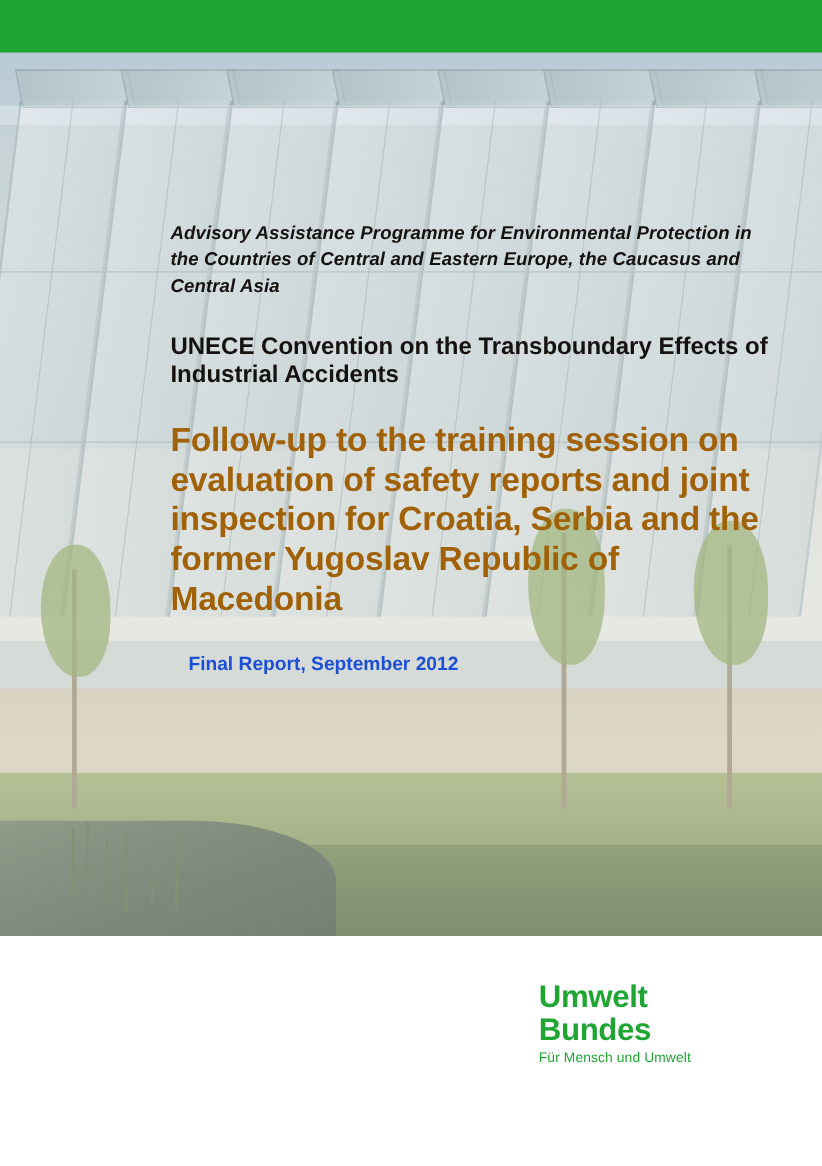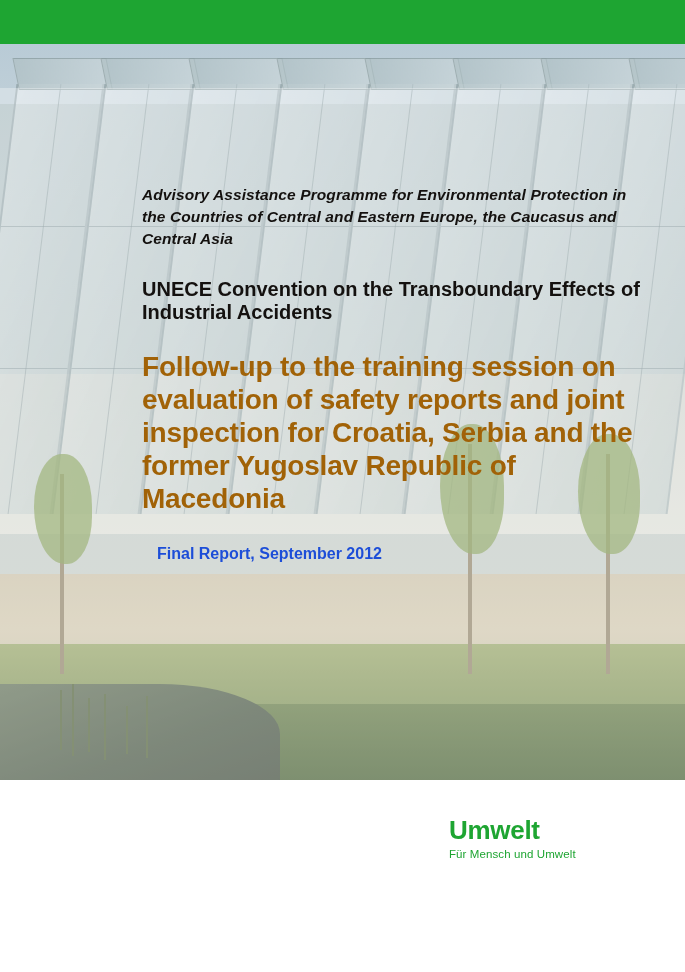--- a/index.html
+++ b/index.html
@@ -326,17 +326,18 @@
   <div class="cover-text">
     <p class="subtitle-1">Advisory Assistance Programme for Environmental Protection in the Countries of Central and Eastern Europe, the Caucasus and Central Asia</p>
     <p class="subtitle-2">UNECE Convention on the Transboundary Effects of Industrial Accidents</p>
     <h1 class="main-title">Follow-up to the training session on evaluation of safety reports and joint inspection for Croatia, Serbia and the former Yugoslav Republic of Macedonia</h1>
     <p class="report-line">Final Report, September 2012</p>
   </div>
 
   <div class="bottom-area">
     <div class="logo">
       <div class="logo-word">Umwelt</div>
+      <div class="logo-word">Bundes</div>
       <div class="logo-tagline">Für Mensch und Umwelt</div>
     </div>
   </div>
 
 </div>
 
 </body></html>

